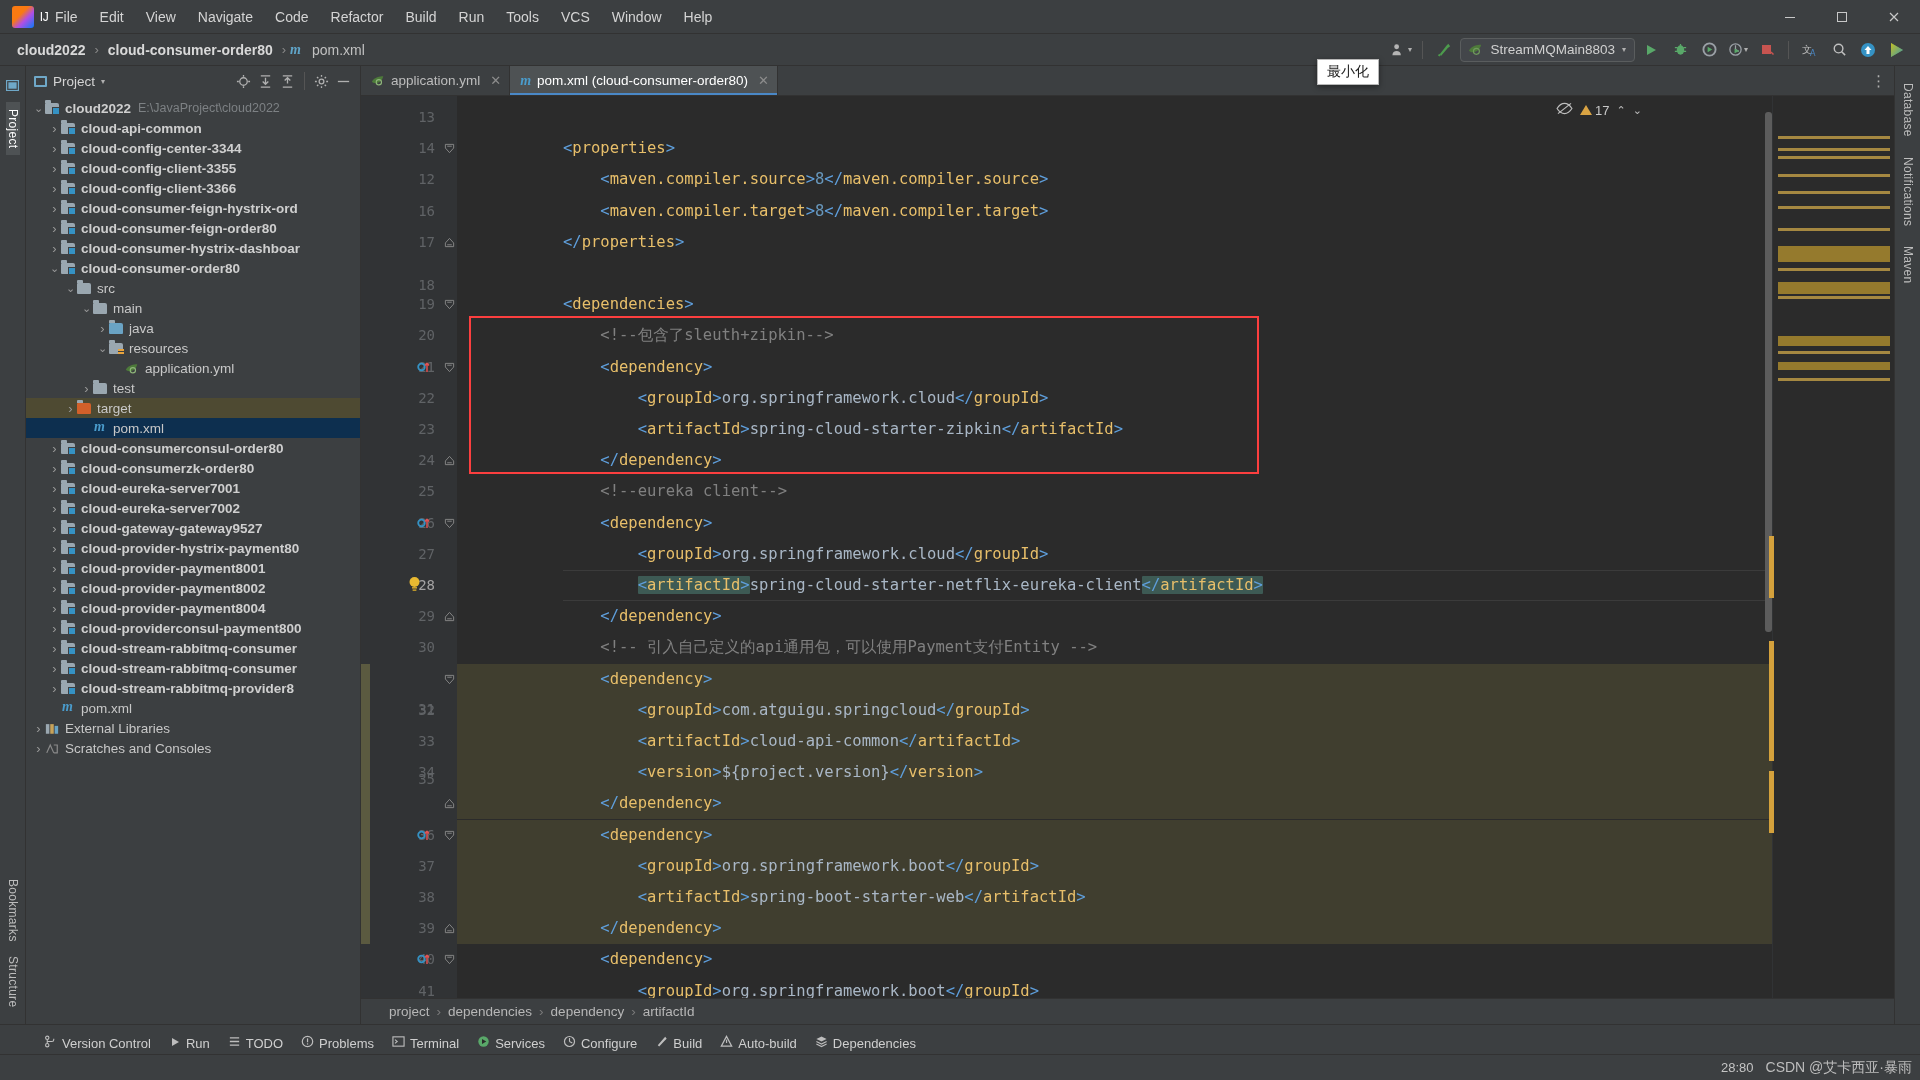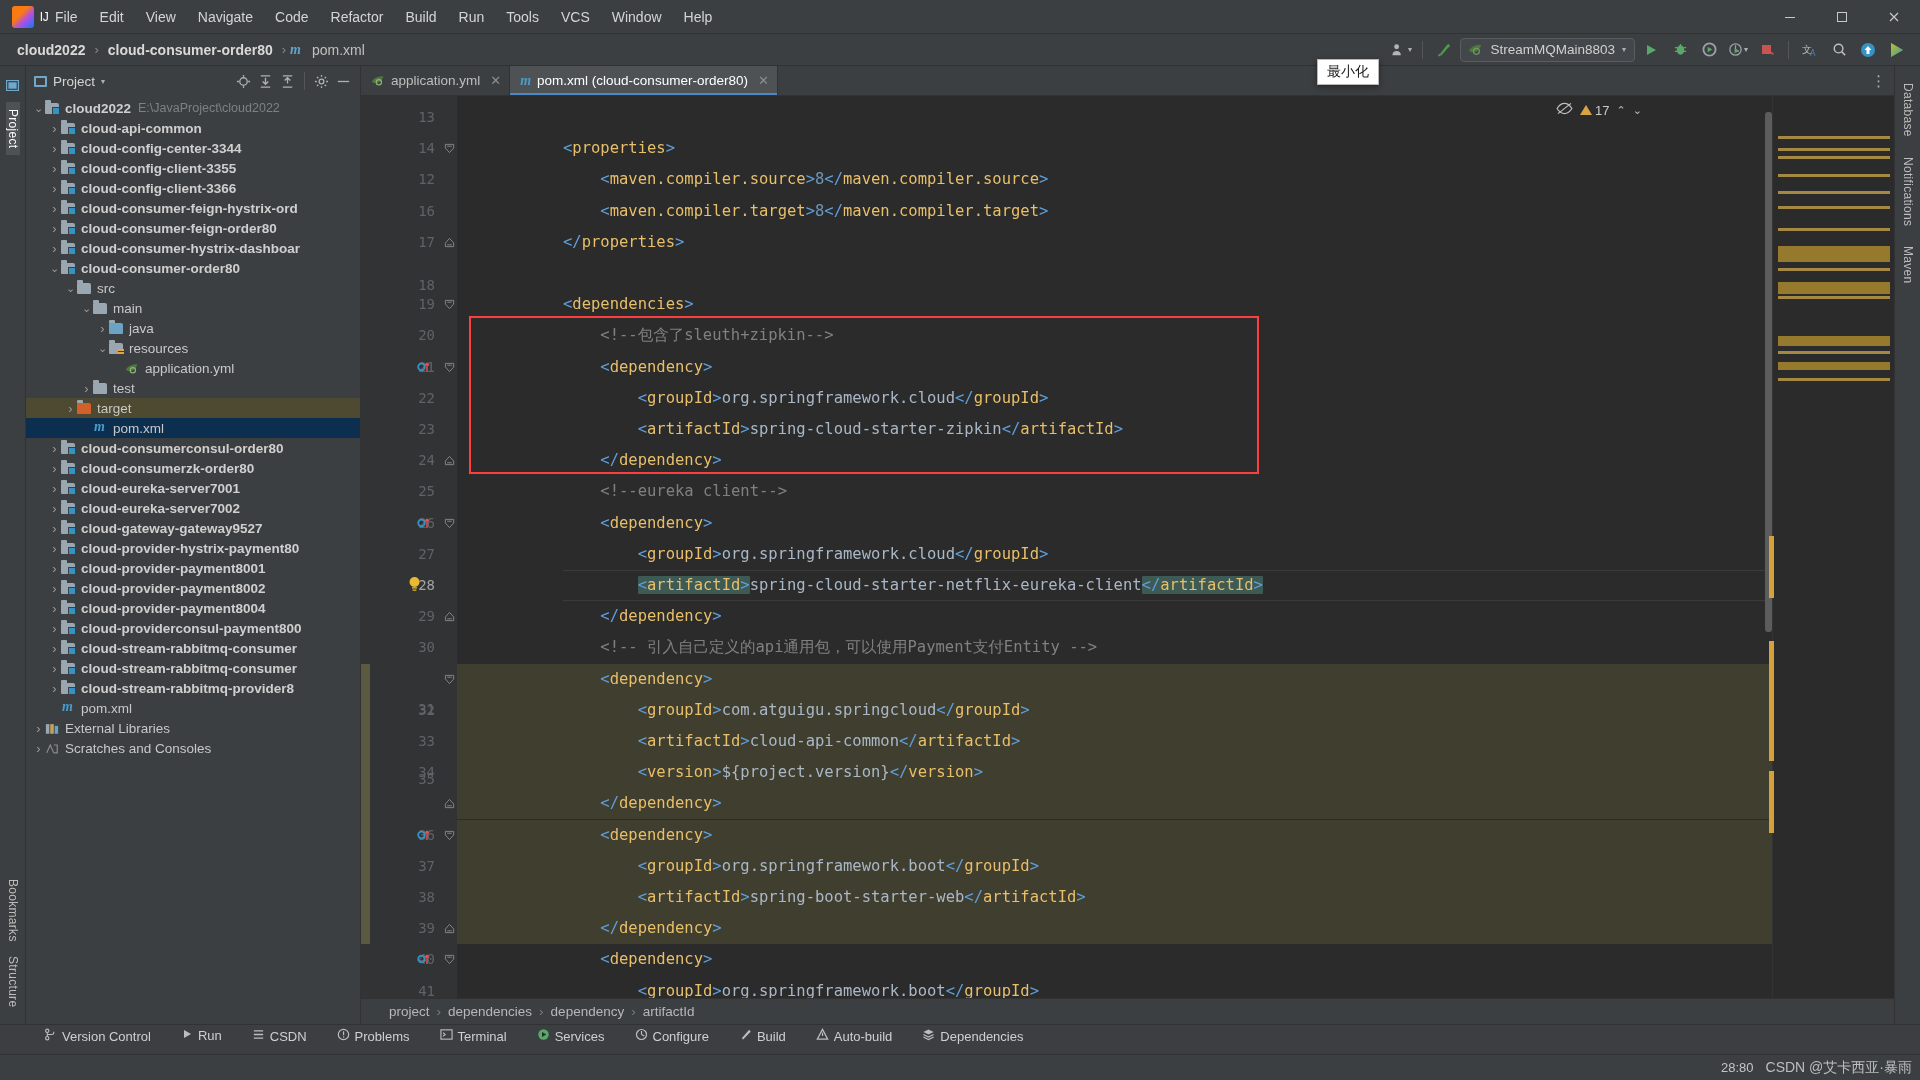--- a/index.html
+++ b/index.html
@@ -132,22 +132,22 @@
   .ed-top-right { position:absolute; right:130px; top:6px; display:flex; align-items:center; gap:7px; z-index:5; }
   .warn-chip { display:flex; align-items:center; gap:3px; font-size:13px; color:#c9c9c9; }
   .tri { width:0;height:0;border-left:6px solid transparent;border-right:6px solid transparent;border-bottom:10px solid #d9a343; }
 
   
   .ed-crumbs { height:26px; flex:0 0 26px; background:#3c3f41; display:flex; align-items:center;
                padding-left:28px; gap:3px; border-top:1px solid #323232; font-size:13.5px; color:#b7b7b7; }
   .ed-crumbs .sep { color:#7a7a7a; padding:0 4px; }
 
   
-  .toolwin-bar { height:30px; flex:0 0 30px; background:#3c3f41; display:flex; align-items:flex-start;
-                 gap:14px; padding-left:36px; border-top:1px solid #323232; }
+  .toolwin-bar { height:30px; flex:0 0 30px; background:#3c3f41; display:flex; align-items:flex-end;
+                 gap:2px; padding-left:36px; border-top:1px solid #323232; }
   .tw { display:flex; align-items:center; gap:5px; padding:3px 8px; font-size:13px; color:#cfcfcf; border-radius:3px; }
   .tw .ic { font-size:12px; color:#bdbdbd; }
 
   .statusbar { height:26px; flex:0 0 26px; background:#3c3f41; display:flex; align-items:center;
                padding:0 8px 0 10px; gap:8px; border-top:1px solid #323232; font-size:13px; color:#c4c4c4; }
   .status-msg { display:flex; align-items:center; gap:7px; }
   .status-right { margin-left:auto; display:flex; align-items:center; gap:12px; font-size:13px; color:#c4c4c4; }
   .watermark { color:#bdbdbd; font-size:14px; }
 </style>
 </head>
@@ -792,21 +792,21 @@
       <div class="tw">
         <span class="ic"><svg width="12" height="12" viewBox="0 0 12 12">
             <path d="M3 2 L10 6 L3 10 Z" fill="#bdbdbd"></path>
           </svg></span>
         <span>Run</span>
       </div>
       <div class="tw">
         <span class="ic"><svg width="13" height="13" viewBox="0 0 14 14">
             <path d="M2 3h10 M2 7h10 M2 11h10" stroke="#bdbdbd" stroke-width="1.4"></path>
           </svg></span>
-        <span>CSDN</span>
+        <span>TODO</span>
       </div>
       <div class="tw">
         <span class="ic"><svg width="13" height="13" viewBox="0 0 14 14">
             <circle cx="7" cy="7" r="5.6" fill="none" stroke="#bdbdbd" stroke-width="1.3"></circle>
             <rect x="6.4" y="3.6" width="1.3" height="4.2" fill="#bdbdbd"></rect>
             <rect x="6.4" y="9" width="1.3" height="1.3" fill="#bdbdbd"></rect>
           </svg></span>
         <span>Problems</span>
       </div>
       <div class="tw">

